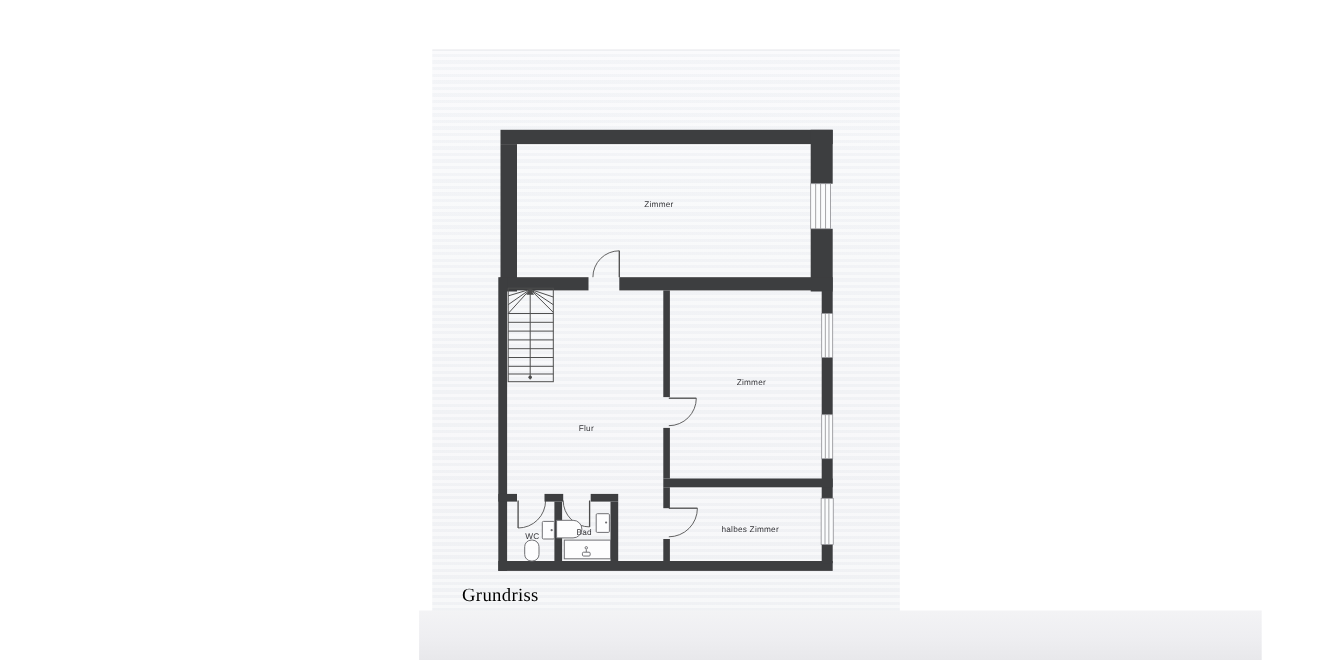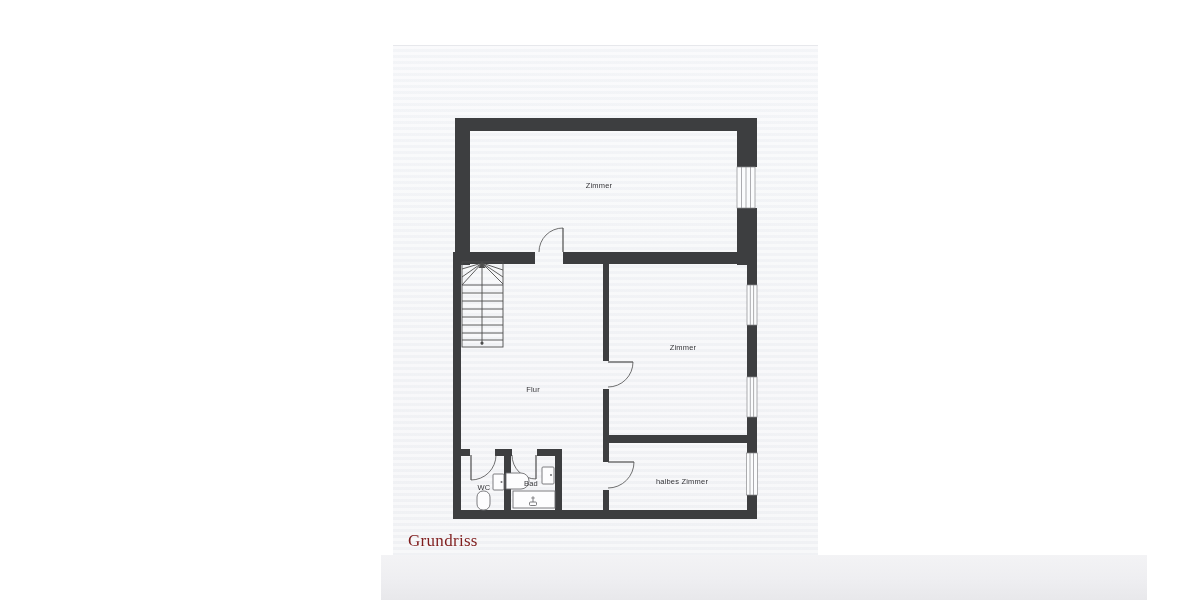--- a/index.html
+++ b/index.html
@@ -20,23 +20,23 @@
   .scan-band{
     position:absolute;left:381px;top:555px;width:766px;height:45px;
     background:linear-gradient(180deg,#f3f3f5 0%,#eeeef1 55%,#e8e8eb 100%);
   }
   .plan-svg{position:absolute;left:0;top:0;}
   .room-label{
     font-family:"Liberation Sans", sans-serif;
     font-size:7.5px;letter-spacing:0.2px;
   }
   .caption{
-    position:absolute;left:408px;top:531px;
+    position:absolute;left:420px;top:531px;
     font-family:"Liberation Serif", serif;
-    font-size:17px;color:#7f1d1d;letter-spacing:0.3px;
+    font-size:17px;color:#000000;letter-spacing:0.3px;
   }
 </style>
 </head>
 <body>
 
 <div class="paper"></div>
 <div class="scan-band"></div>
 
 <svg class="plan-svg" width="1200" height="600" viewBox="0 0 1200 600">
 

